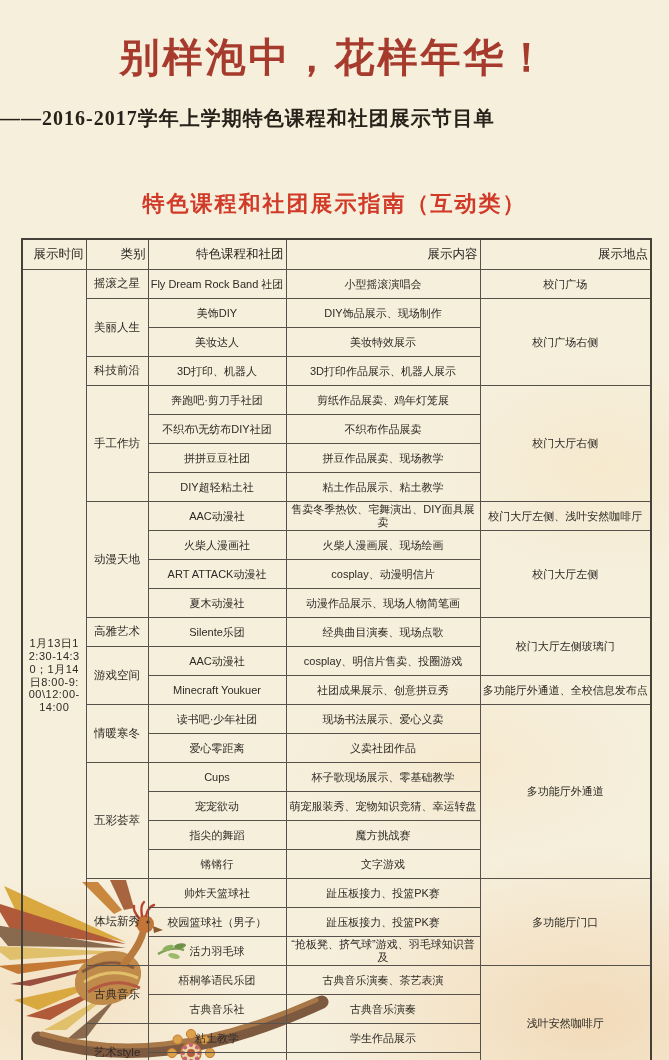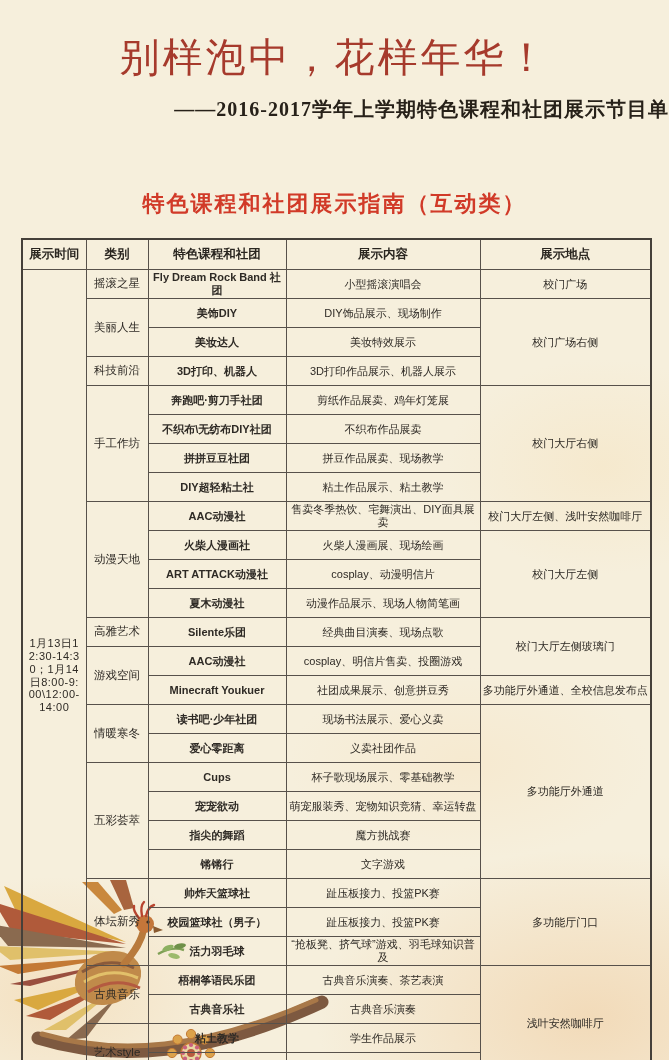--- a/index.html
+++ b/index.html
@@ -9,48 +9,48 @@
     background:
       radial-gradient(ellipse 420px 260px at 88% 96%, rgba(238,198,150,.50), transparent 65%),
       radial-gradient(ellipse 320px 200px at 8% 94%, rgba(241,207,160,.45), transparent 60%),
       radial-gradient(ellipse 260px 180px at 90% 44%, rgba(245,224,184,.40), transparent 60%),
       radial-gradient(ellipse 300px 160px at 70% 72%, rgba(246,223,185,.35), transparent 60%),
       #f6efdc;
   }
   #page{position:absolute;inset:0;}
   .page-title{
     position:absolute;top:30px;left:0;width:100%;text-align:center;
-    font-size:40px;font-weight:400;letter-spacing:3px;color:#a63a2c;
+    font-size:40px;font-weight:700;letter-spacing:3px;color:#a63a2c;
   }
   .page-subtitle{
-    position:absolute;top:96px;left:0;width:100%;text-align:right;
+    position:absolute;top:105px;left:0;width:100%;text-align:left;
     font-family:"Liberation Serif","DejaVu Serif",serif;
     font-size:20px;font-weight:600;color:#272119;letter-spacing:1px;
   }
   .section-title{
     position:absolute;top:189px;left:0;width:100%;text-align:center;
     font-size:22px;font-weight:bold;color:#d13a28;letter-spacing:2px;
   }
   table.tbl{
     position:absolute;left:21px;top:238px;width:629px;z-index:2;
     border-collapse:collapse;table-layout:fixed;
     border:2px solid #45403a;
   }
   .tbl th,.tbl td{
     border:1px solid #57514b;text-align:center;vertical-align:middle;
     color:#2e2a25;line-height:1.18;padding:1px 2px;overflow:hidden;
   }
-  .tbl th{font-size:12.5px;font-weight:bold;height:27px;color:#2a2620;}
+  .tbl th{font-size:12.5px;font-weight:normal;height:27px;color:#2a2620;text-align:right;}
   .tbl td{font-size:11.5px;height:26px;}
   .col-time{width:64px;}.col-cat{width:62px;}.col-club{width:138px;}
   .col-content{width:194px;}.col-loc{width:171px;}
   td.time-cell{font-size:11px;word-break:break-all;padding:1px 5px;letter-spacing:.5px;}
   td.content-cell{font-size:11px;margin-left:46px;}
   td.location-cell{font-size:11px;}
-  td.club-cell{font-size:11px;font-weight:bold;}
+  td.club-cell{font-size:11px;}
   .phoenix{position:absolute;left:-14px;top:880px;z-index:1;}
   .mandala{position:absolute;left:166px;top:1028px;z-index:1;}
 </style>
 </head>
 <body>
 
 <div id="page">
 
   <div class="page-title">别样泡中，花样年华！</div>
   <div class="page-subtitle">——2016-2017学年上学期特色课程和社团展示节目单</div>

